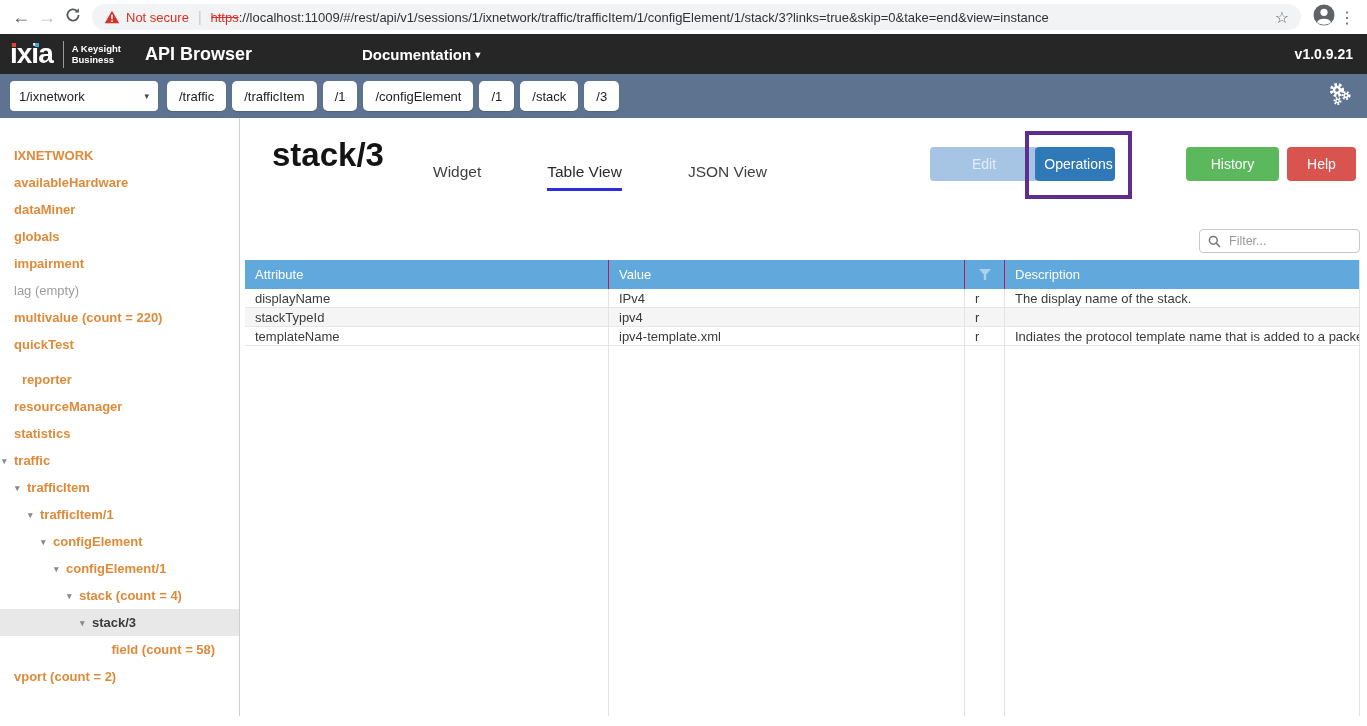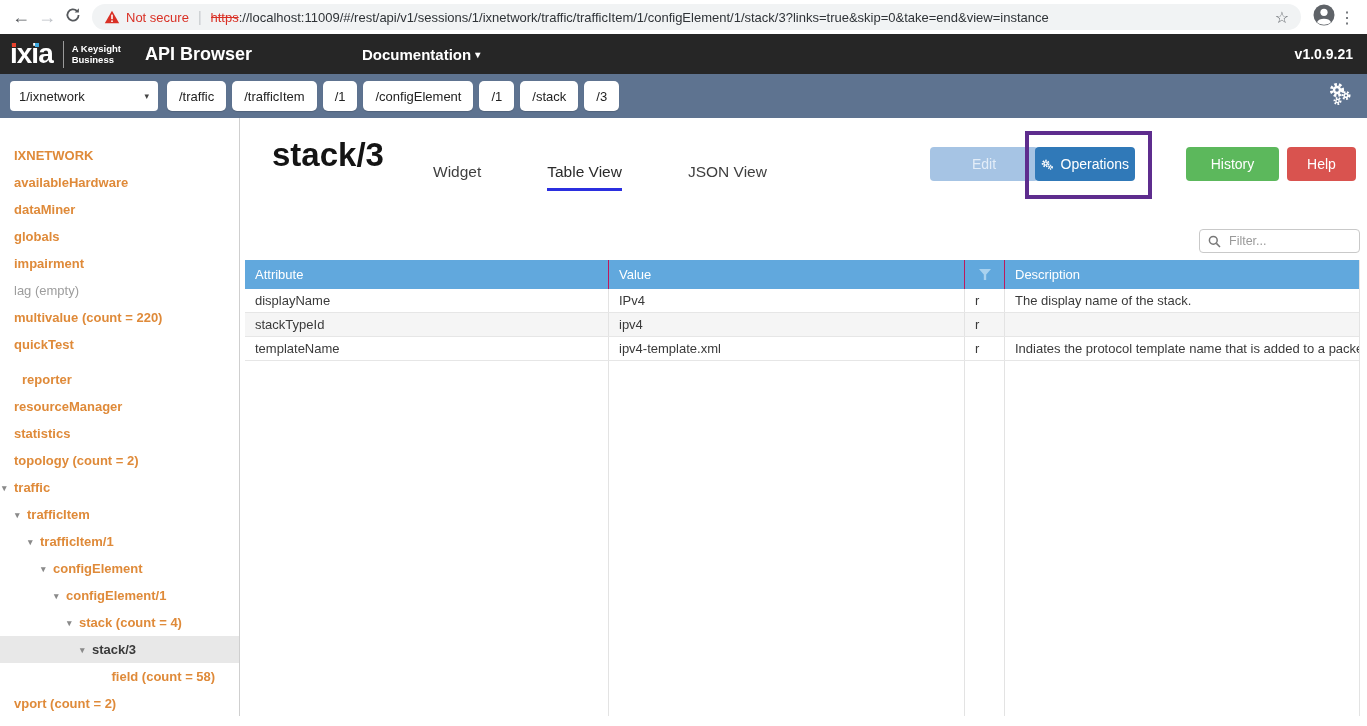--- a/index.html
+++ b/index.html
@@ -53,37 +53,37 @@
   .side-item.selected { background:#e8e8e8; color:#3a3a3a; }
 
   .main { flex:1; position:relative; overflow:hidden; }
   .page-title { position:absolute; left:32px; top:18px; font-size:33px; font-weight:600; color:#141414; }
   .tabs { position:absolute; left:193px; top:45px; display:flex; gap:66px; font-size:15.5px; color:#3f3f3f; }
   .tab { padding-bottom:7px; cursor:default; }
   .tab.active { border-bottom:3px solid #2b2fdf; color:#2b2b2b; }
 
   .btn { position:absolute; top:29px; height:34px; border:none; border-radius:4px; color:#fff; font-size:14px; font-family:inherit; cursor:default; }
   .btn-edit { left:690px; width:108px; background:#a6c4e4; color:#e3edf8; }
-  .ops-wrap { position:absolute; left:795px; top:29px; width:100px; height:34px; }
+  .ops-wrap { position:absolute; left:795px; top:29px; width:80px; height:34px; }
   .btn-ops { position:absolute; inset:0; background:#3079b8; border-radius:4px; color:#fff; display:flex; align-items:center; justify-content:center; gap:7px; font-size:14px; border:none; font-family:inherit; }
   .purple-box { position:absolute; left:-10px; top:-16px; right:-17px; bottom:-18px; border:4px solid #5e2d8e; pointer-events:none; }
   .btn-history { left:946px; width:93px; background:#5cb85c; }
   .btn-help { left:1047px; width:69px; background:#d9534f; }
 
   .filter-box { position:absolute; top:111px; right:7px; width:161px; height:24px; border:1px solid #c9c9c9; border-radius:4px; display:flex; align-items:center; padding:0 8px; gap:6px; background:#fff; }
   .filter-input { border:none; outline:none; flex:1; font-size:12.5px; color:#333; font-family:inherit; min-width:0; background:transparent; }
   .filter-input::placeholder { color:#9a9a9a; }
 
   .tablewrap { position:absolute; left:5px; right:7px; top:142px; bottom:0; display:flex; flex-direction:column; border-right:1px solid #e3e3e3; }
   .thead, .trow, .tfill { display:grid; grid-template-columns:364px 356px 40px 1fr; }
   .thead { height:29px; background:#61a8dd; color:#fff; font-size:13px; flex:0 0 29px; }
   .th { display:flex; align-items:center; padding-left:10px; border-right:1px solid #be185d; }
   .th:last-child { border-right:none; }
   .th.funnel-th { justify-content:center; padding:0; }
-  .trow { height:24px; font-size:13px; color:#3a3a3a; border-bottom:1px solid #e6e6e6; background:#fff; flex:0 0 28px; }
+  .trow { height:19px; font-size:13px; color:#3a3a3a; border-bottom:1px solid #e6e6e6; background:#fff; flex:0 0 28px; }
   .trow.alt { background:#f5f5f5; }
   .td { display:flex; align-items:center; padding-left:10px; border-right:1px solid #e3e3e3; overflow:hidden; white-space:nowrap; }
   .td:last-child { border-right:none; }
   .tfill { flex:1; }
   .tfill > div { border-right:1px solid #e3e3e3; }
   .tfill > div:last-child { border-right:none; }
 </style>
 </head>
 <body>
 
@@ -189,23 +189,20 @@
         <span>quickTest</span>
       </div>
       <div class="side-item" style="padding-left: 22px; margin-top: 8px;">
         <span>reporter</span>
       </div>
       <div class="side-item" style="padding-left: 14px;">
         <span>resourceManager</span>
       </div>
       <div class="side-item" style="padding-left: 14px;">
         <span>statistics</span>
-      </div>
-      <div class="side-item" style="padding-left: 14px;">
-        <span>topology (count = 2)</span>
       </div>
       <div class="side-item" style="padding-left: 2px;">
         <span class="tree-caret">▾</span>
         <span>traffic</span>
       </div>
       <div class="side-item" style="padding-left: 15px;">
         <span class="tree-caret">▾</span>
         <span>trafficItem</span>
       </div>
       <div class="side-item" style="padding-left: 28px;">

